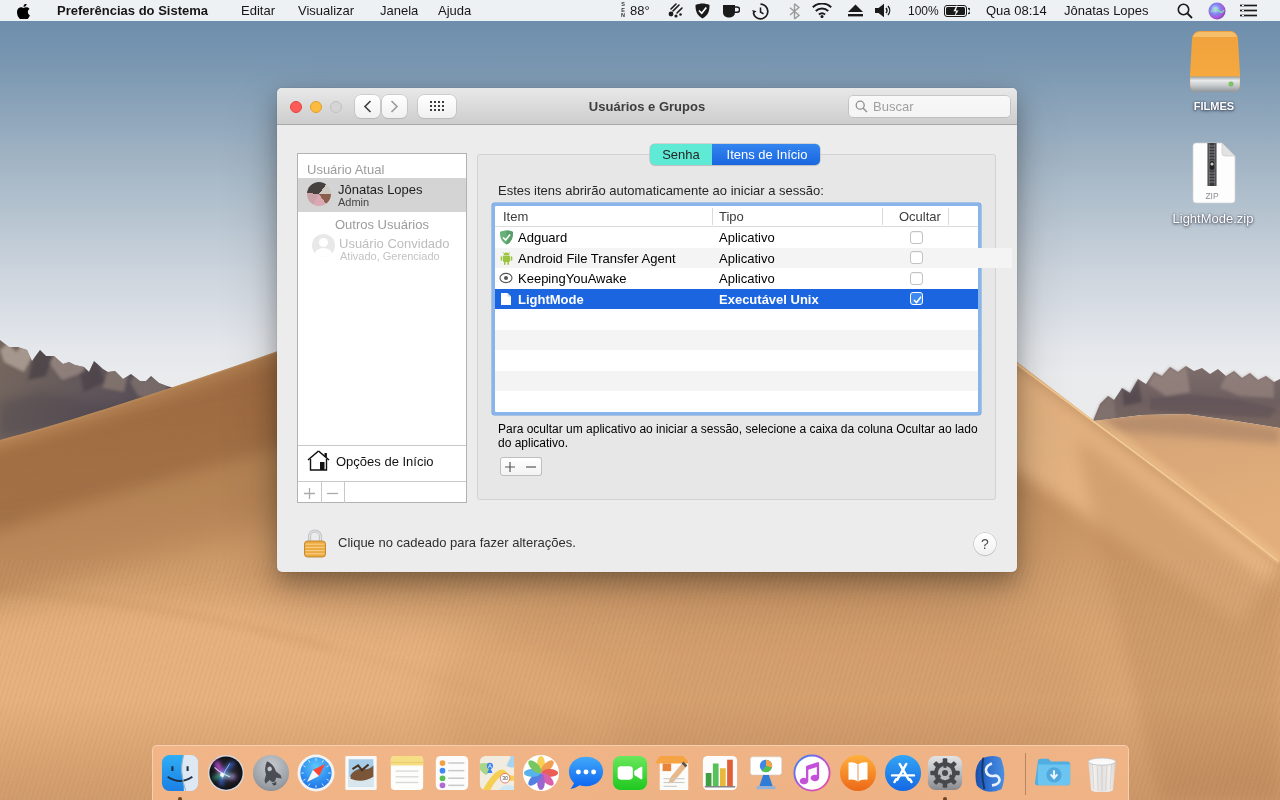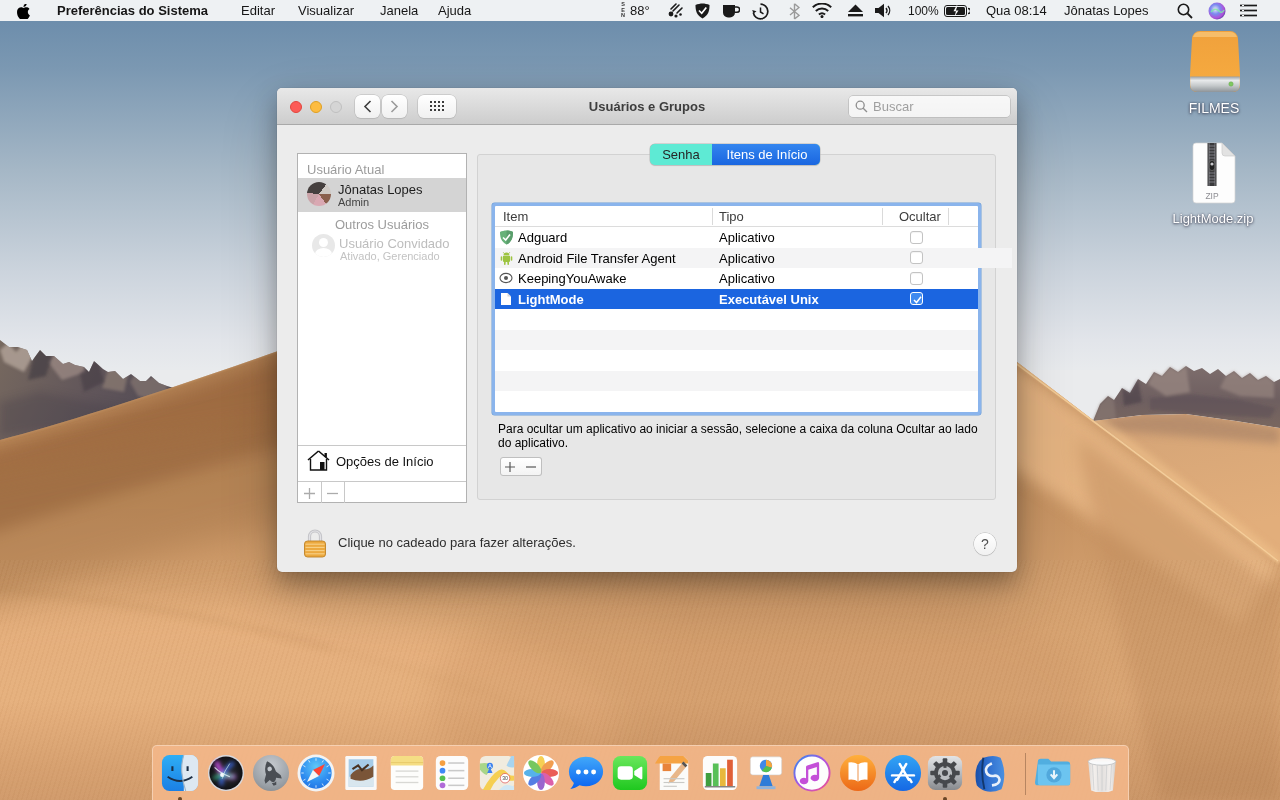--- a/index.html
+++ b/index.html
@@ -246,21 +246,21 @@
             <stop offset="0.6" stop-color="#c4c8ca"></stop>
             <stop offset="1" stop-color="#8e9499"></stop>
           </linearGradient>
       </defs>
       <path d="M12,0 H42 a8,8 0 0 1 8,8 l2,36 V54 a7,7 0 0 1 -7,7 H9 a7,7 0 0 1 -7,-7 v-10 L4,8 a8,8 0 0 1 8,-8 Z" fill="url(#drv)"></path>
       <path d="M2.2,45.5 h49.6 V54 a7,7 0 0 1 -7,7 H9.2 a7,7 0 0 1 -7,-7 Z" fill="url(#drvb)"></path>
       <path d="M12,1 H42 a7.5,7.5 0 0 1 7,5 H5 a7.5,7.5 0 0 1 7,-5 Z" fill="#f8c97e" opacity="0.7"></path>
       <circle cx="43" cy="53" r="2.2" fill="#7ec860"></circle>
       <circle cx="43" cy="53" r="2.2" fill="none" stroke="#6aa850" stroke-width="0.5"></circle>
     </svg>
-    <div class="abs" style="left:1154px;top:100px;width:120px;text-align:center;font-size:14px;font-weight:normal;color:#fff;text-shadow:0 1px 3px rgba(40,40,60,0.8),0 0 2px rgba(40,40,60,0.6);">FILMES</div>
+    <div class="abs" style="left:1154px;top:100px;width:120px;text-align:center;font-size:11px;font-weight:bold;color:#fff;text-shadow:0 1px 3px rgba(40,40,60,0.8),0 0 2px rgba(40,40,60,0.6);">FILMES</div>
     <svg class="abs" style="left:1192px;top:142px" width="44" height="62" viewBox="0 0 44 62">
       <path d="M1,4 a3,3 0 0 1 3,-3 h26 l13,13 v44 a3,3 0 0 1 -3,3 H4 a3,3 0 0 1 -3,-3 Z" fill="#fdfdfd" stroke="#d2d2d2" stroke-width="0.7"></path>
       <path d="M30,1 l13,13 h-10 a3,3 0 0 1 -3,-3 Z" fill="#e2e2e2"></path>
       <path d="M30,1 l-0,10 a3,3 0 0 0 3,3 l10,0 Z" fill="none" stroke="#cacaca" stroke-width="0.7"></path>
       <rect x="15.5" y="1" width="9" height="43" fill="#3a3a3c"></rect>
       <rect x="16.5" y="1" width="1.2" height="43" fill="#6a6a6e"></rect>
       <rect x="22.3" y="1" width="1.2" height="43" fill="#6a6a6e"></rect>
       <g stroke="#9a9aa0" stroke-width="0.7">
           <path d="M17,4 h6"></path>
           <path d="M17,7 h6"></path>
@@ -352,20 +352,21 @@
       <svg class="abs" style="left:29px;top:334px" width="11" height="11" viewBox="0 0 11 11">
           <path d="M0,5.5 H11" stroke="#ababab" stroke-width="1.3"></path>
         </svg>
     </div>
 
     <div class="abs" style="left:373px;top:56px;width:170px;height:21px;border-radius:5px;background:#5eead4;box-shadow:0 0 0 0.5px #b9b9b9, 0 0.5px 1px rgba(0,0,0,0.15);overflow:hidden;">
       <div class="abs" style="left:0;top:0;width:62px;height:21px;text-align:center;font-size:13px;color:#262626;line-height:21px;">Senha</div>
       <div class="abs" style="left:62px;top:0;width:110px;height:21px;background:linear-gradient(#3385ef,#1a66e0);text-align:center;font-size:13px;color:#fff;line-height:21px;">Itens de Início</div>
     </div>
 
+    <div class="abs" style="left:221px;top:95px;font-size:13px;color:#262626;">Estes itens abrirão automaticamente ao iniciar a sessão:</div>
 
     <div class="abs" id="table" style="left:218px;top:118px;width:483px;height:205.5px;background:#fff;border-radius:1px;box-shadow:0 0 0 3px #8ab4ec, 0 0 0 3.5px #6f9fd8;">
       <div class="abs" style="left:0;top:0;width:483px;height:21px;border-bottom:1px solid #dcdcdc;">
         <span class="abs" style="left:8px;top:3px;font-size:13px;color:#3c3c3c;">Item</span>
         <span class="abs" style="left:224px;top:3px;font-size:13px;color:#3c3c3c;">Tipo</span>
         <span class="abs" style="left:404px;top:3px;font-size:13px;color:#3c3c3c;">Ocultar</span>
         <div class="abs" style="left:217px;top:2px;width:1px;height:17px;background:#dadada;"></div>
         <div class="abs" style="left:387px;top:2px;width:1px;height:17px;background:#dadada;"></div>
         <div class="abs" style="left:453px;top:2px;width:1px;height:17px;background:#dadada;"></div>
       </div>

